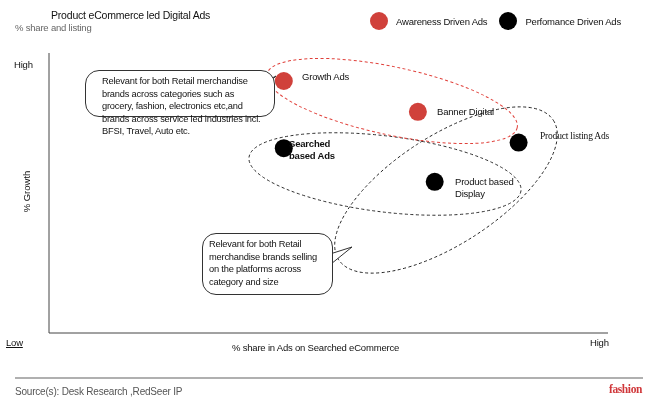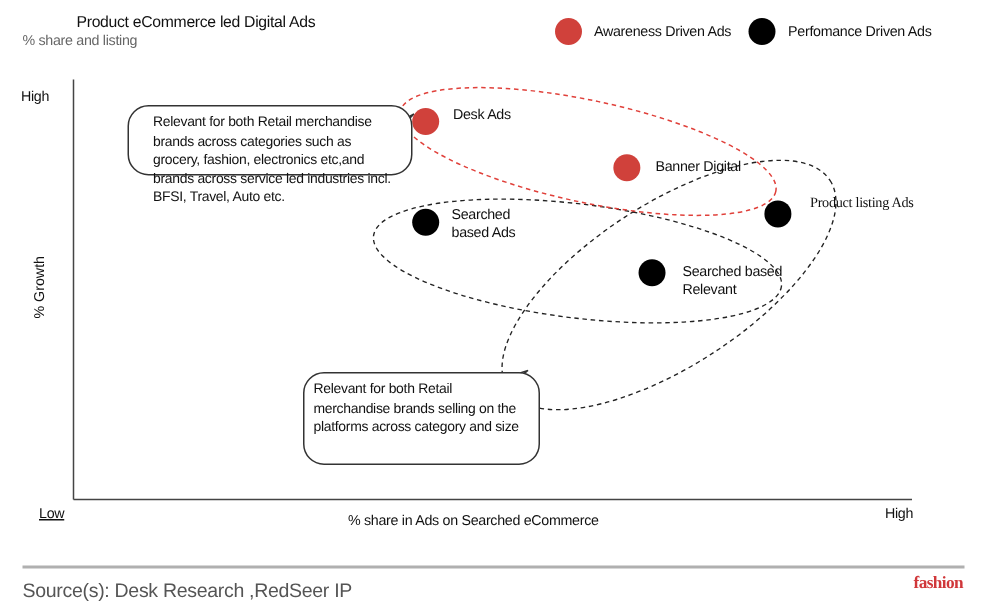--- a/index.html
+++ b/index.html
@@ -7,21 +7,21 @@
          font-family:"Liberation Sans", "DejaVu Sans", sans-serif; color:#111; }
   .title { position:absolute; left:15px; top:9px; font-size:10.5px; font-weight:500; letter-spacing:-0.2px;padding-left:36px; }
   .subtitle { position:absolute; left:15px; top:22px; font-size:9.5px; color:#666; letter-spacing:-0.2px; }
   .legend { position:absolute; top:12px; left:370px; display:flex; align-items:center; font-size:9.5px; letter-spacing:-0.2px; }
   .legend .dot { width:18px; height:18px; border-radius:50%; display:inline-block; margin-right:8px; }
   .legend .item { display:flex; align-items:center; margin-right:12px; }
   .axis-label { position:absolute; font-size:9.5px; letter-spacing:-0.2px; }
   .ylabel { position:absolute; left:10px; top:190px; transform:rotate(-90deg); transform-origin:center; font-size:9.5px; white-space:nowrap; }
   svg#chart { position:absolute; left:0; top:0; }
   .footer-rule { position:absolute; left:15px; right:14px; top:377px; height:2px; background:#b0b0b0; }
-  .source { position:absolute; left:15px; top:386px; font-size:13px; color:#555; letter-spacing:-0.2px; }
+  .source { position:absolute; left:15px; top:386px; font-size:10px; color:#555; letter-spacing:-0.2px; }
   .brand { position:absolute; right:15px; top:383px; font-family:"Liberation Serif", serif; font-size:11.5px; font-weight:bold; color:#d0373a; letter-spacing:-0.4px; }
   .callout { position:absolute; background:#fff; border:1.2px solid #333; border-radius:14px; font-size:9.3px; line-height:12.5px; letter-spacing:-0.2px; box-sizing:border-box; }
   .pt-label { position:absolute; font-size:9.5px; line-height:12px; letter-spacing:-0.2px; white-space:nowrap; }
 </style>
 </head>
 <body>
 
 <div class="title">Product eCommerce led Digital Ads</div>
 <div class="subtitle">% share and listing</div>
 
@@ -51,29 +51,29 @@
   <g id="points-layer">
       <circle cx="283.8" cy="148.2" r="9" fill="#000000"></circle>
       <circle cx="434.7" cy="181.8" r="9" fill="#000000"></circle>
       <circle cx="518.6" cy="142.6" r="9" fill="#000000"></circle>
       <circle cx="283.8" cy="81.0" r="9" fill="#d0413b"></circle>
       <circle cx="417.9" cy="111.8" r="9" fill="#d0413b"></circle>
     </g>
 </svg>
 
 <div class="axis-label" style="left:14px; top:59px;">High</div>
-<div class="axis-label" style="left:26px; top:337px;text-decoration:underline;">Low</div>
+<div class="axis-label" style="left:6px; top:337px;text-decoration:underline;">Low</div>
 <div class="ylabel" style="left:6px; top:186px;">% Growth</div>
 <div class="axis-label" style="left:232px; top:342px;">% share in Ads on Searched eCommerce</div>
 <div class="axis-label" style="left:590px; top:337px;">High</div>
 
 <div class="callout" style="left:58px; top:70px; width:190px; height:47px; padding:4px 8px 4px 16px;margin-left:27px;">Relevant for both Retail merchandise brands across categories such as grocery, fashion, electronics etc,and brands across service led industries incl. BFSI, Travel, Auto etc.</div>
-<div class="callout" style="left:202px; top:248px; width:158px; height:62px; padding:4px 6px 4px 6px;">Relevant for both Retail merchandise brands selling on the platforms across category and size</div>
+<div class="callout" style="left:202px; top:233px; width:131px; height:62px; padding:4px 6px 4px 6px;">Relevant for both Retail merchandise brands selling on the platforms across category and size</div>
 
-<div class="pt-label" style="left:302px; top:71px;">Desk Ads</div>
+<div class="pt-label" style="left:302px; top:71px;">Growth Ads</div>
 <div class="pt-label" style="left:437px; top:106px;">Banner Digital</div>
-<div class="pt-label" style="left:301px; top:138px; width:60px; white-space:normal;"><span>Searched based Ads</span></div>
-<div class="pt-label" style="left:455px; top:176px; width:70px; white-space:normal;"><span>Searched based Relevant</span></div>
+<div class="pt-label" style="left:289px; top:138px; width:60px; white-space:normal;font-weight:bold;"><span>Searched based Ads</span></div>
+<div class="pt-label" style="left:455px; top:176px; width:70px; white-space:normal;"><span>Product based Display</span></div>
 <div class="pt-label" style="left:540px; top:130px; width:72px; white-space:normal;font-family:Liberation Serif, serif;"><span>Product listing Ads</span></div>
 
 <div class="footer-rule"></div>
 <div class="source">Source(s): Desk Research ,RedSeer IP</div>
 <div class="brand">fashion</div>
 
 </body></html>

